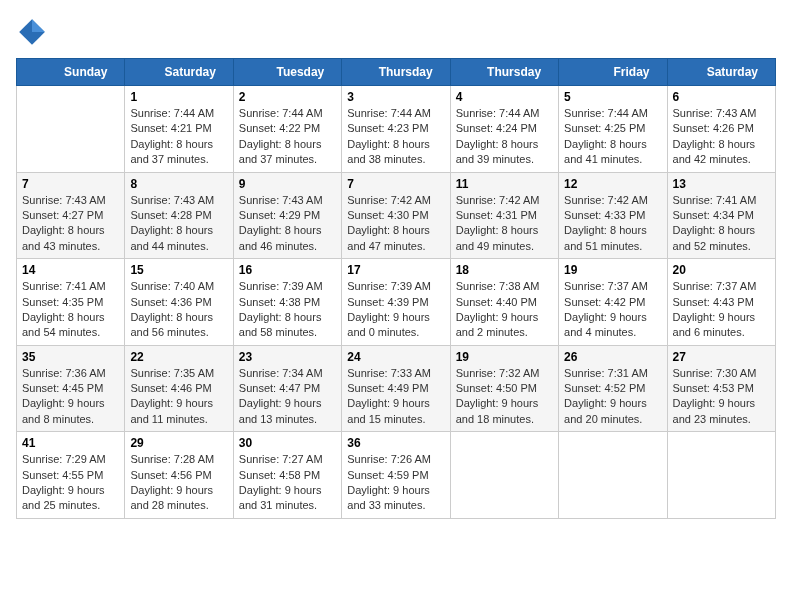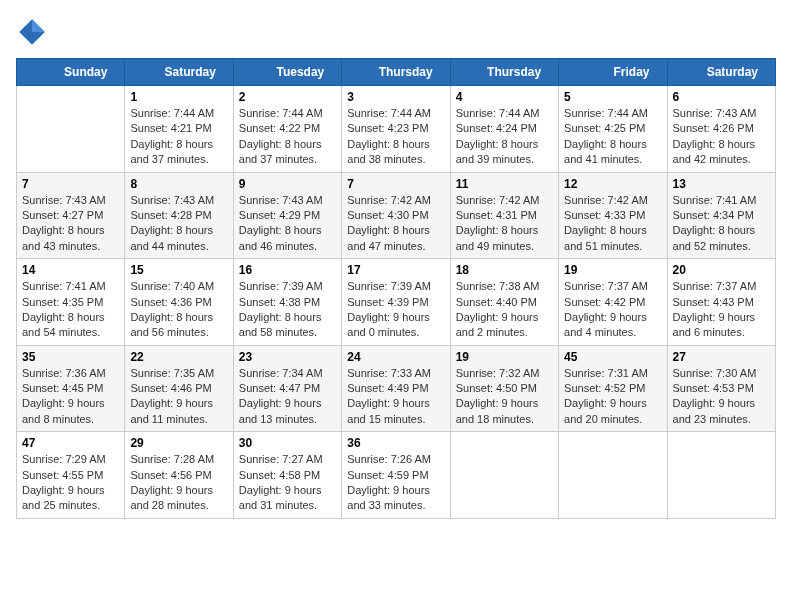--- a/index.html
+++ b/index.html
@@ -222,31 +222,31 @@
         </td>
         <td>
           <span class="day-number">24</span>
           <div class="day-info">Sunrise: 7:33 AM<br>Sunset: 4:49 PM<br>Daylight: 9 hours<br>and 15 minutes.</div>
         </td>
         <td>
           <span class="day-number">19</span>
           <div class="day-info">Sunrise: 7:32 AM<br>Sunset: 4:50 PM<br>Daylight: 9 hours<br>and 18 minutes.</div>
         </td>
         <td>
-          <span class="day-number">45</span>
+          <span class="day-number">26</span>
           <div class="day-info">Sunrise: 7:31 AM<br>Sunset: 4:52 PM<br>Daylight: 9 hours<br>and 20 minutes.</div>
         </td>
         <td>
           <span class="day-number">27</span>
           <div class="day-info">Sunrise: 7:30 AM<br>Sunset: 4:53 PM<br>Daylight: 9 hours<br>and 23 minutes.</div>
         </td>
       </tr>
       <tr>
         <td>
-          <span class="day-number">47</span>
+          <span class="day-number">41</span>
           <div class="day-info">Sunrise: 7:29 AM<br>Sunset: 4:55 PM<br>Daylight: 9 hours<br>and 25 minutes.</div>
         </td>
         <td>
           <span class="day-number">29</span>
           <div class="day-info">Sunrise: 7:28 AM<br>Sunset: 4:56 PM<br>Daylight: 9 hours<br>and 28 minutes.</div>
         </td>
         <td>
           <span class="day-number">30</span>
           <div class="day-info">Sunrise: 7:27 AM<br>Sunset: 4:58 PM<br>Daylight: 9 hours<br>and 31 minutes.</div>
         </td>

